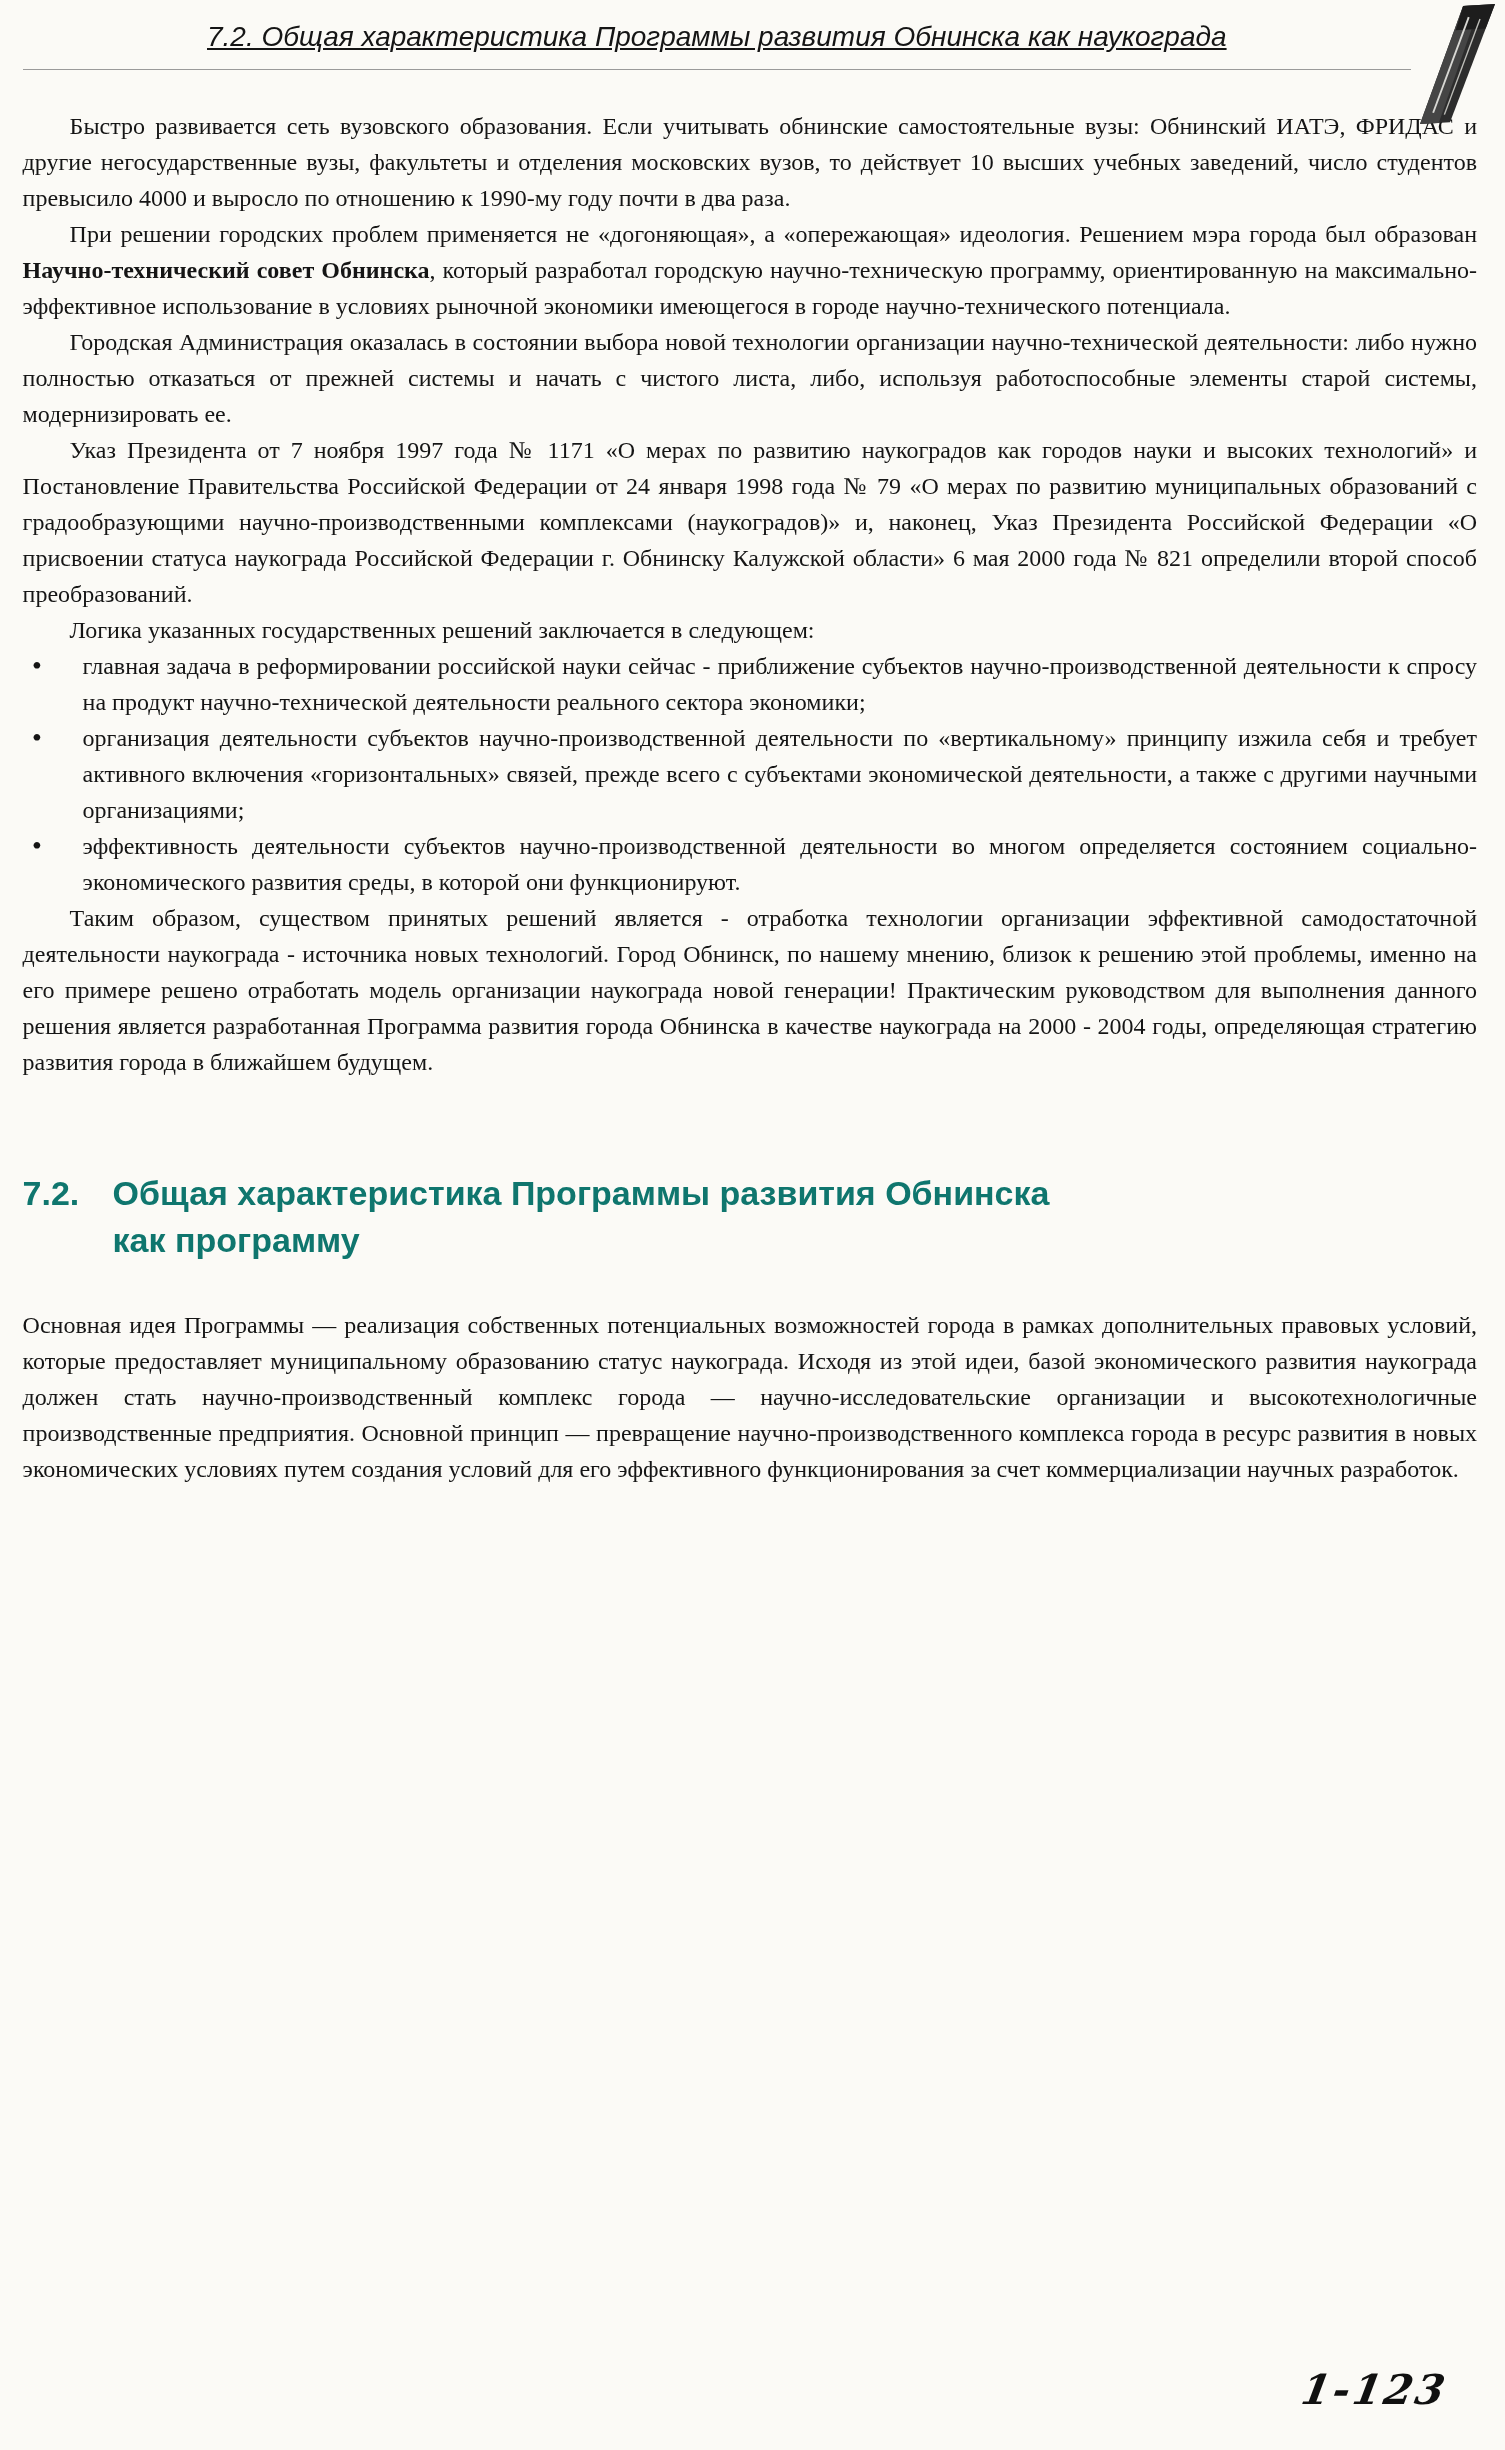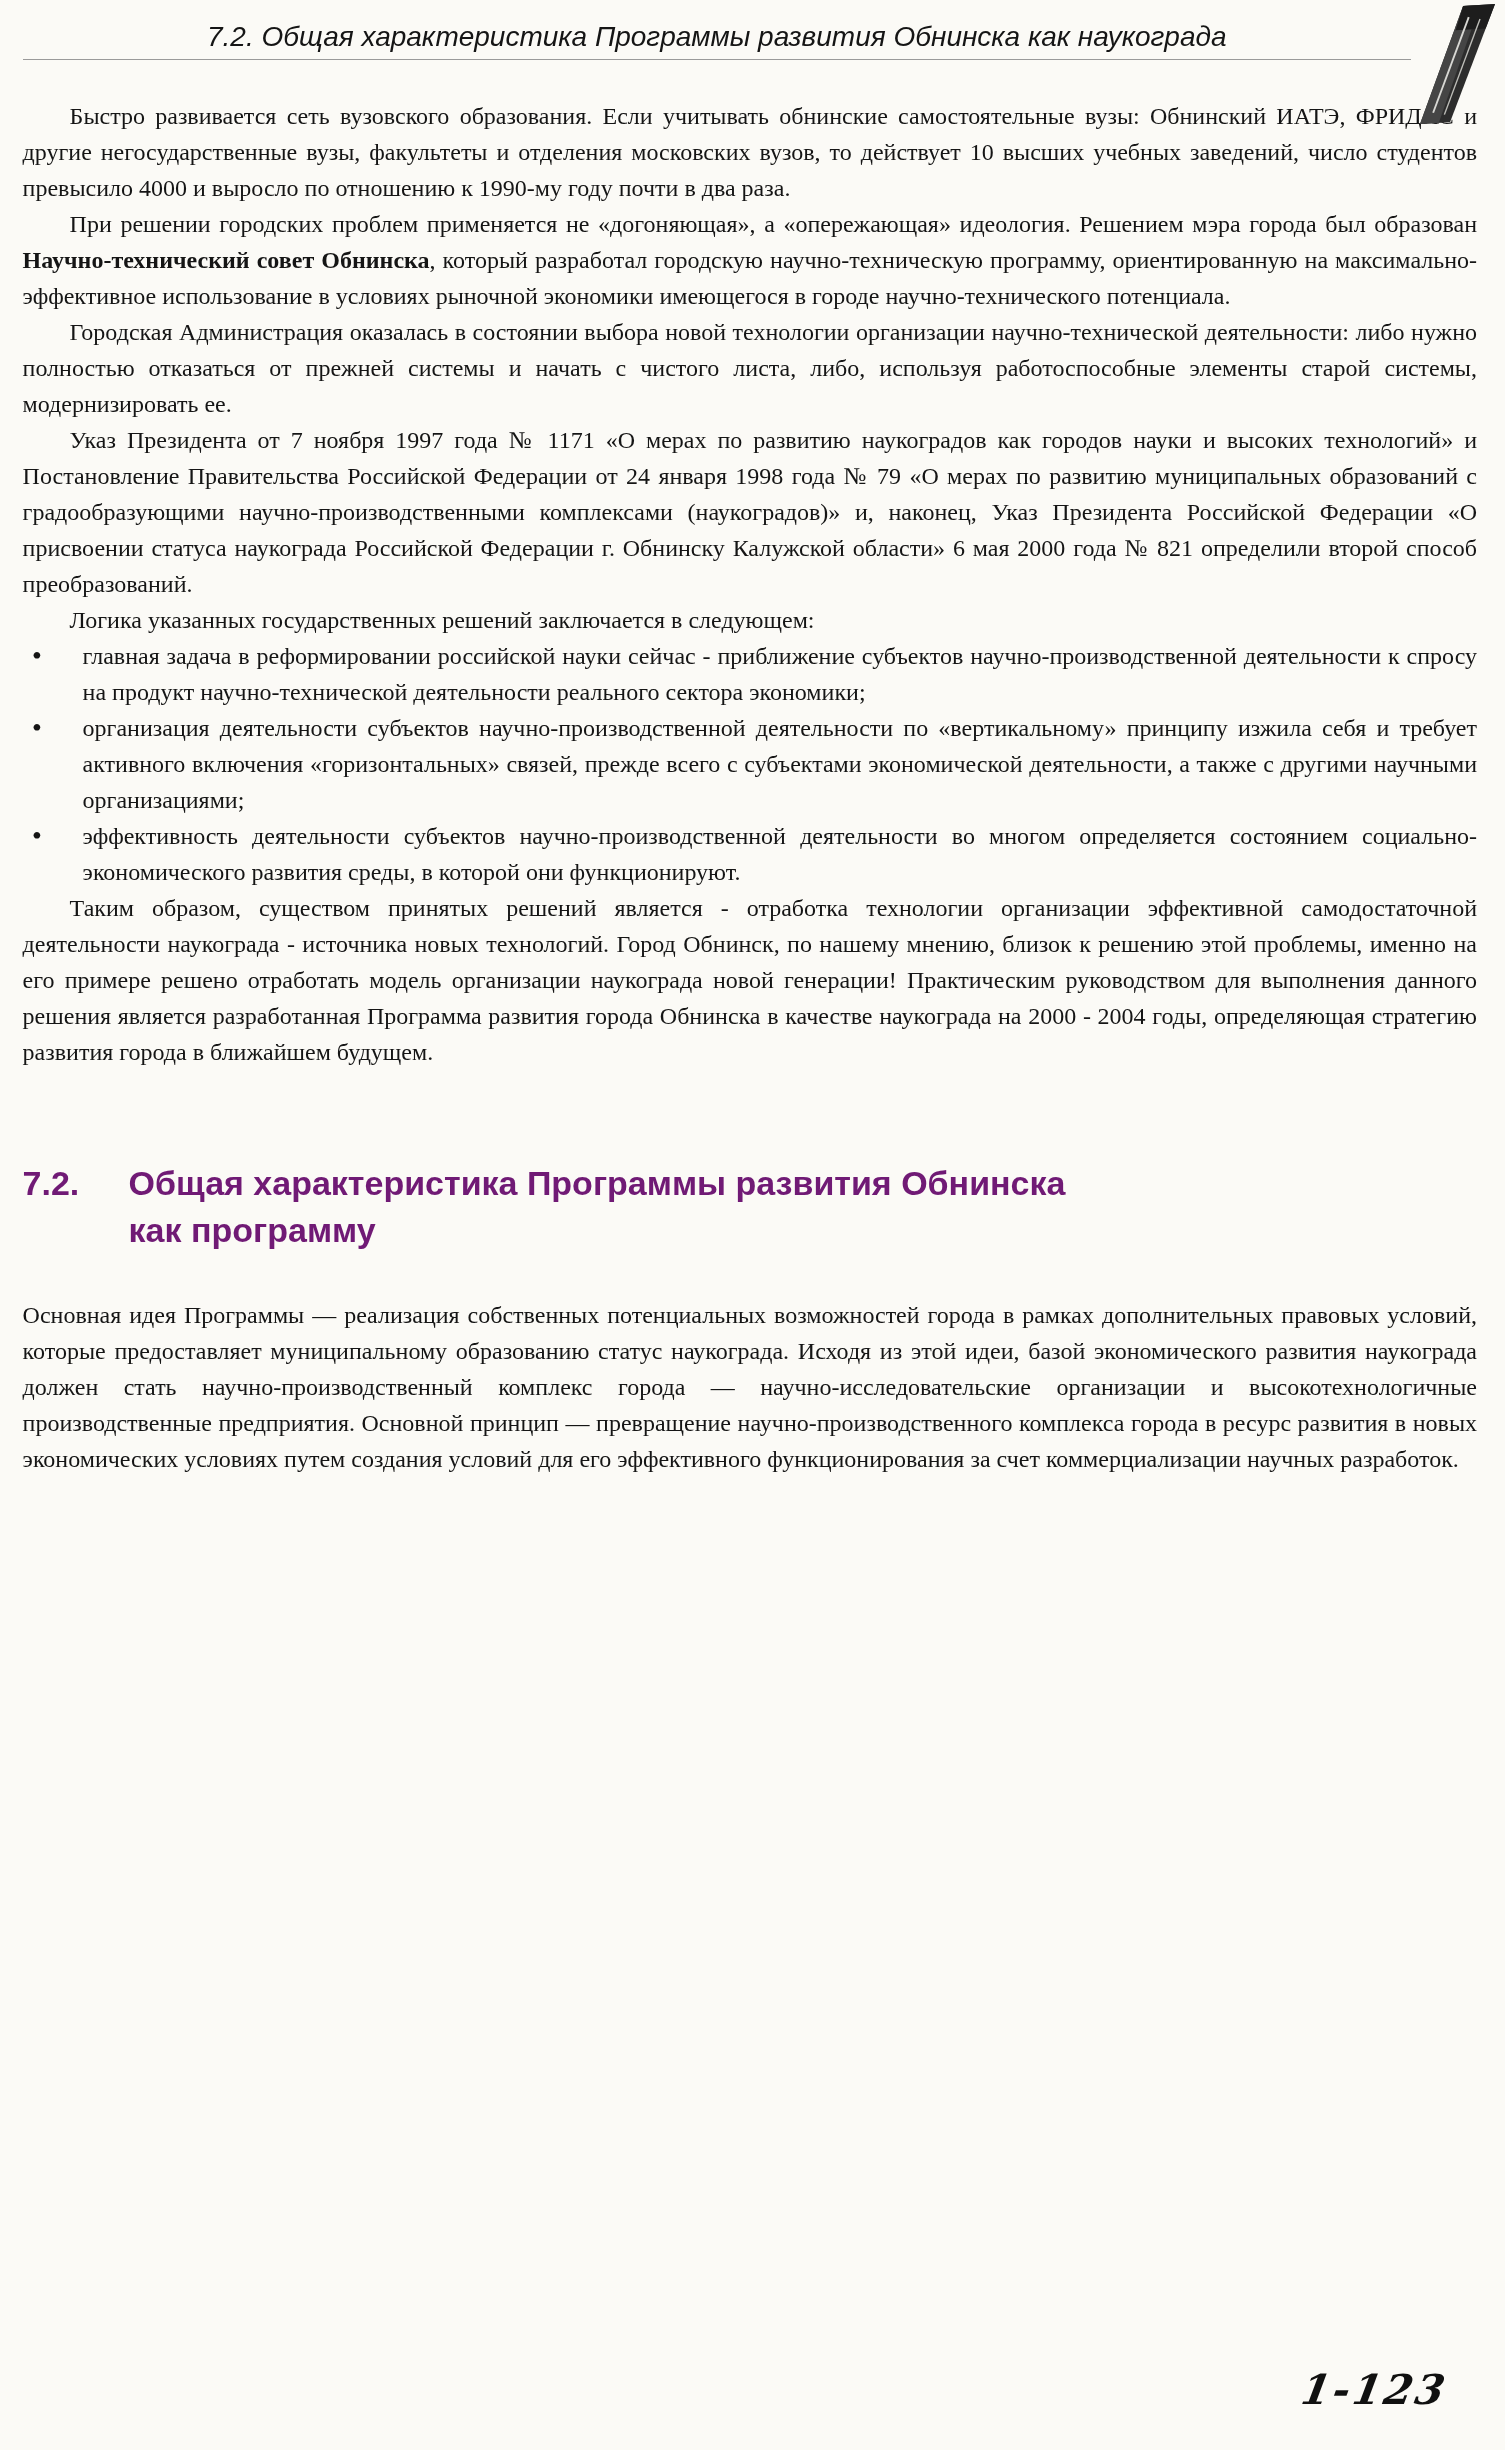--- a/index.html
+++ b/index.html
@@ -31,22 +31,23 @@
     font-size: 29px;
     letter-spacing: 0.5px;
     padding-bottom: 7.5px;
     border-bottom: 1.9px dashed #8a8a8a;
   }
   .rh-line2 {
     text-align: center;
     font-style: italic;
     font-size: 28px;
     padding-top: 5.6px;
-    padding-bottom: 6px;
+    padding-bottom: 16px;
     border-bottom: 1.4px solid #9a9a9a;
+    text-decoration: underline;
   }
   .corner-art {
     position: absolute;
     top: 3.8px;
     right: 5.6px;
     width: 98px;
     height: 120px;
   }
 
   
@@ -81,22 +82,21 @@
   }
 
   
   .section-heading {
     display: flex;
     margin: 90px 0 43px 0;
     font-family: "Liberation Sans", sans-serif;
     font-weight: bold;
     font-size: 34px;
     line-height: 47px;
-    color: #701a75;
-    gap: 16px;
+    color: #0f766e;
   }
   .section-heading .num {
     flex: 0 0 90px;
   }
   .section-heading .txt div { white-space: nowrap; }
 
   .section-body {
     font-size: 24px;
     line-height: 36px;
     text-align: justify;

